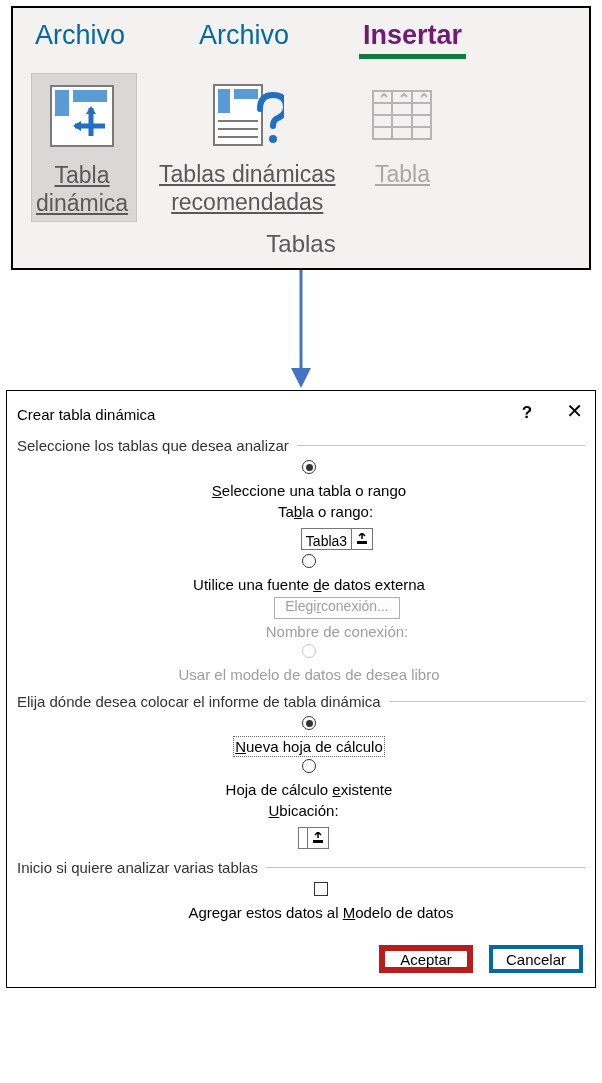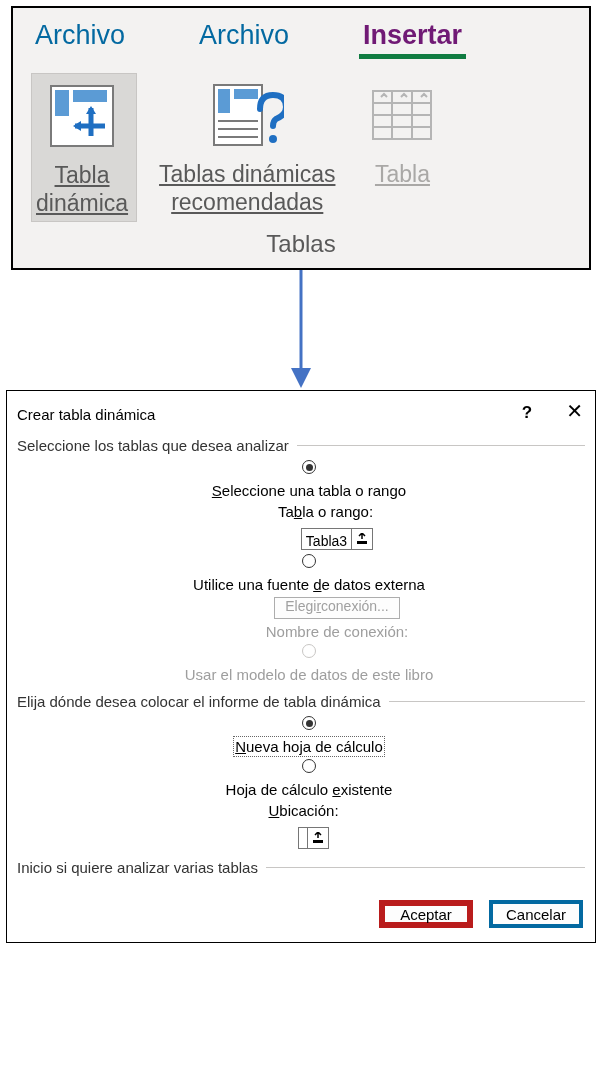--- a/index.html
+++ b/index.html
@@ -284,21 +284,21 @@
       <span>Utilice una fuente <span class="underline-char">d</span>e datos externa</span>
     </div>
 
     <div class="row indent2">
       <span class="btn">Elegi<span class="underline-char">r</span> conexión...</span>
     </div>
     <div class="row indent2 disabled-text">Nombre de conexión:</div>
 
     <div class="row">
       <span class="radio disabled"></span>
-      <span class="disabled-text">Usar el modelo de datos de este libro</span>
+      <span class="disabled-text">Usar el modelo de datos de desea libro</span>
     </div>
   </div>
 
   <div class="group">
     <div class="legend">Elija dónde desea colocar el informe de tabla dinámica</div>
 
     <div class="row">
       <span class="radio checked"></span>
       <span class="focus-ring"><span class="underline-char">N</span>ueva hoja de cálculo</span>
     </div>
@@ -319,19 +319,23 @@
             <rect x="1" y="8" width="10" height="3" fill="#000"></rect>
             <path d="M6 0 L6 6 M3 3 L6 0 L9 3" stroke="#000" stroke-width="1.5" fill="none"></path>
           </svg>
         </div>
       </div>
     </div>
   </div>
 
   <div class="group">
     <div class="legend">Inicio si quiere analizar varias tablas</div>
+    <div class="row indent-label" style="margin-left:40px">
+      <span class="checkbox"></span>
+      <span>Agregar estos datos al <span class="underline-char">M</span>odelo de datos</span>
+    </div>
   </div>
 
   <div class="footer gap-top">
     <div class="dlg-btn primary">Aceptar</div>
     <div class="dlg-btn">Cancelar</div>
   </div>
 </div>
 
 </body></html>

